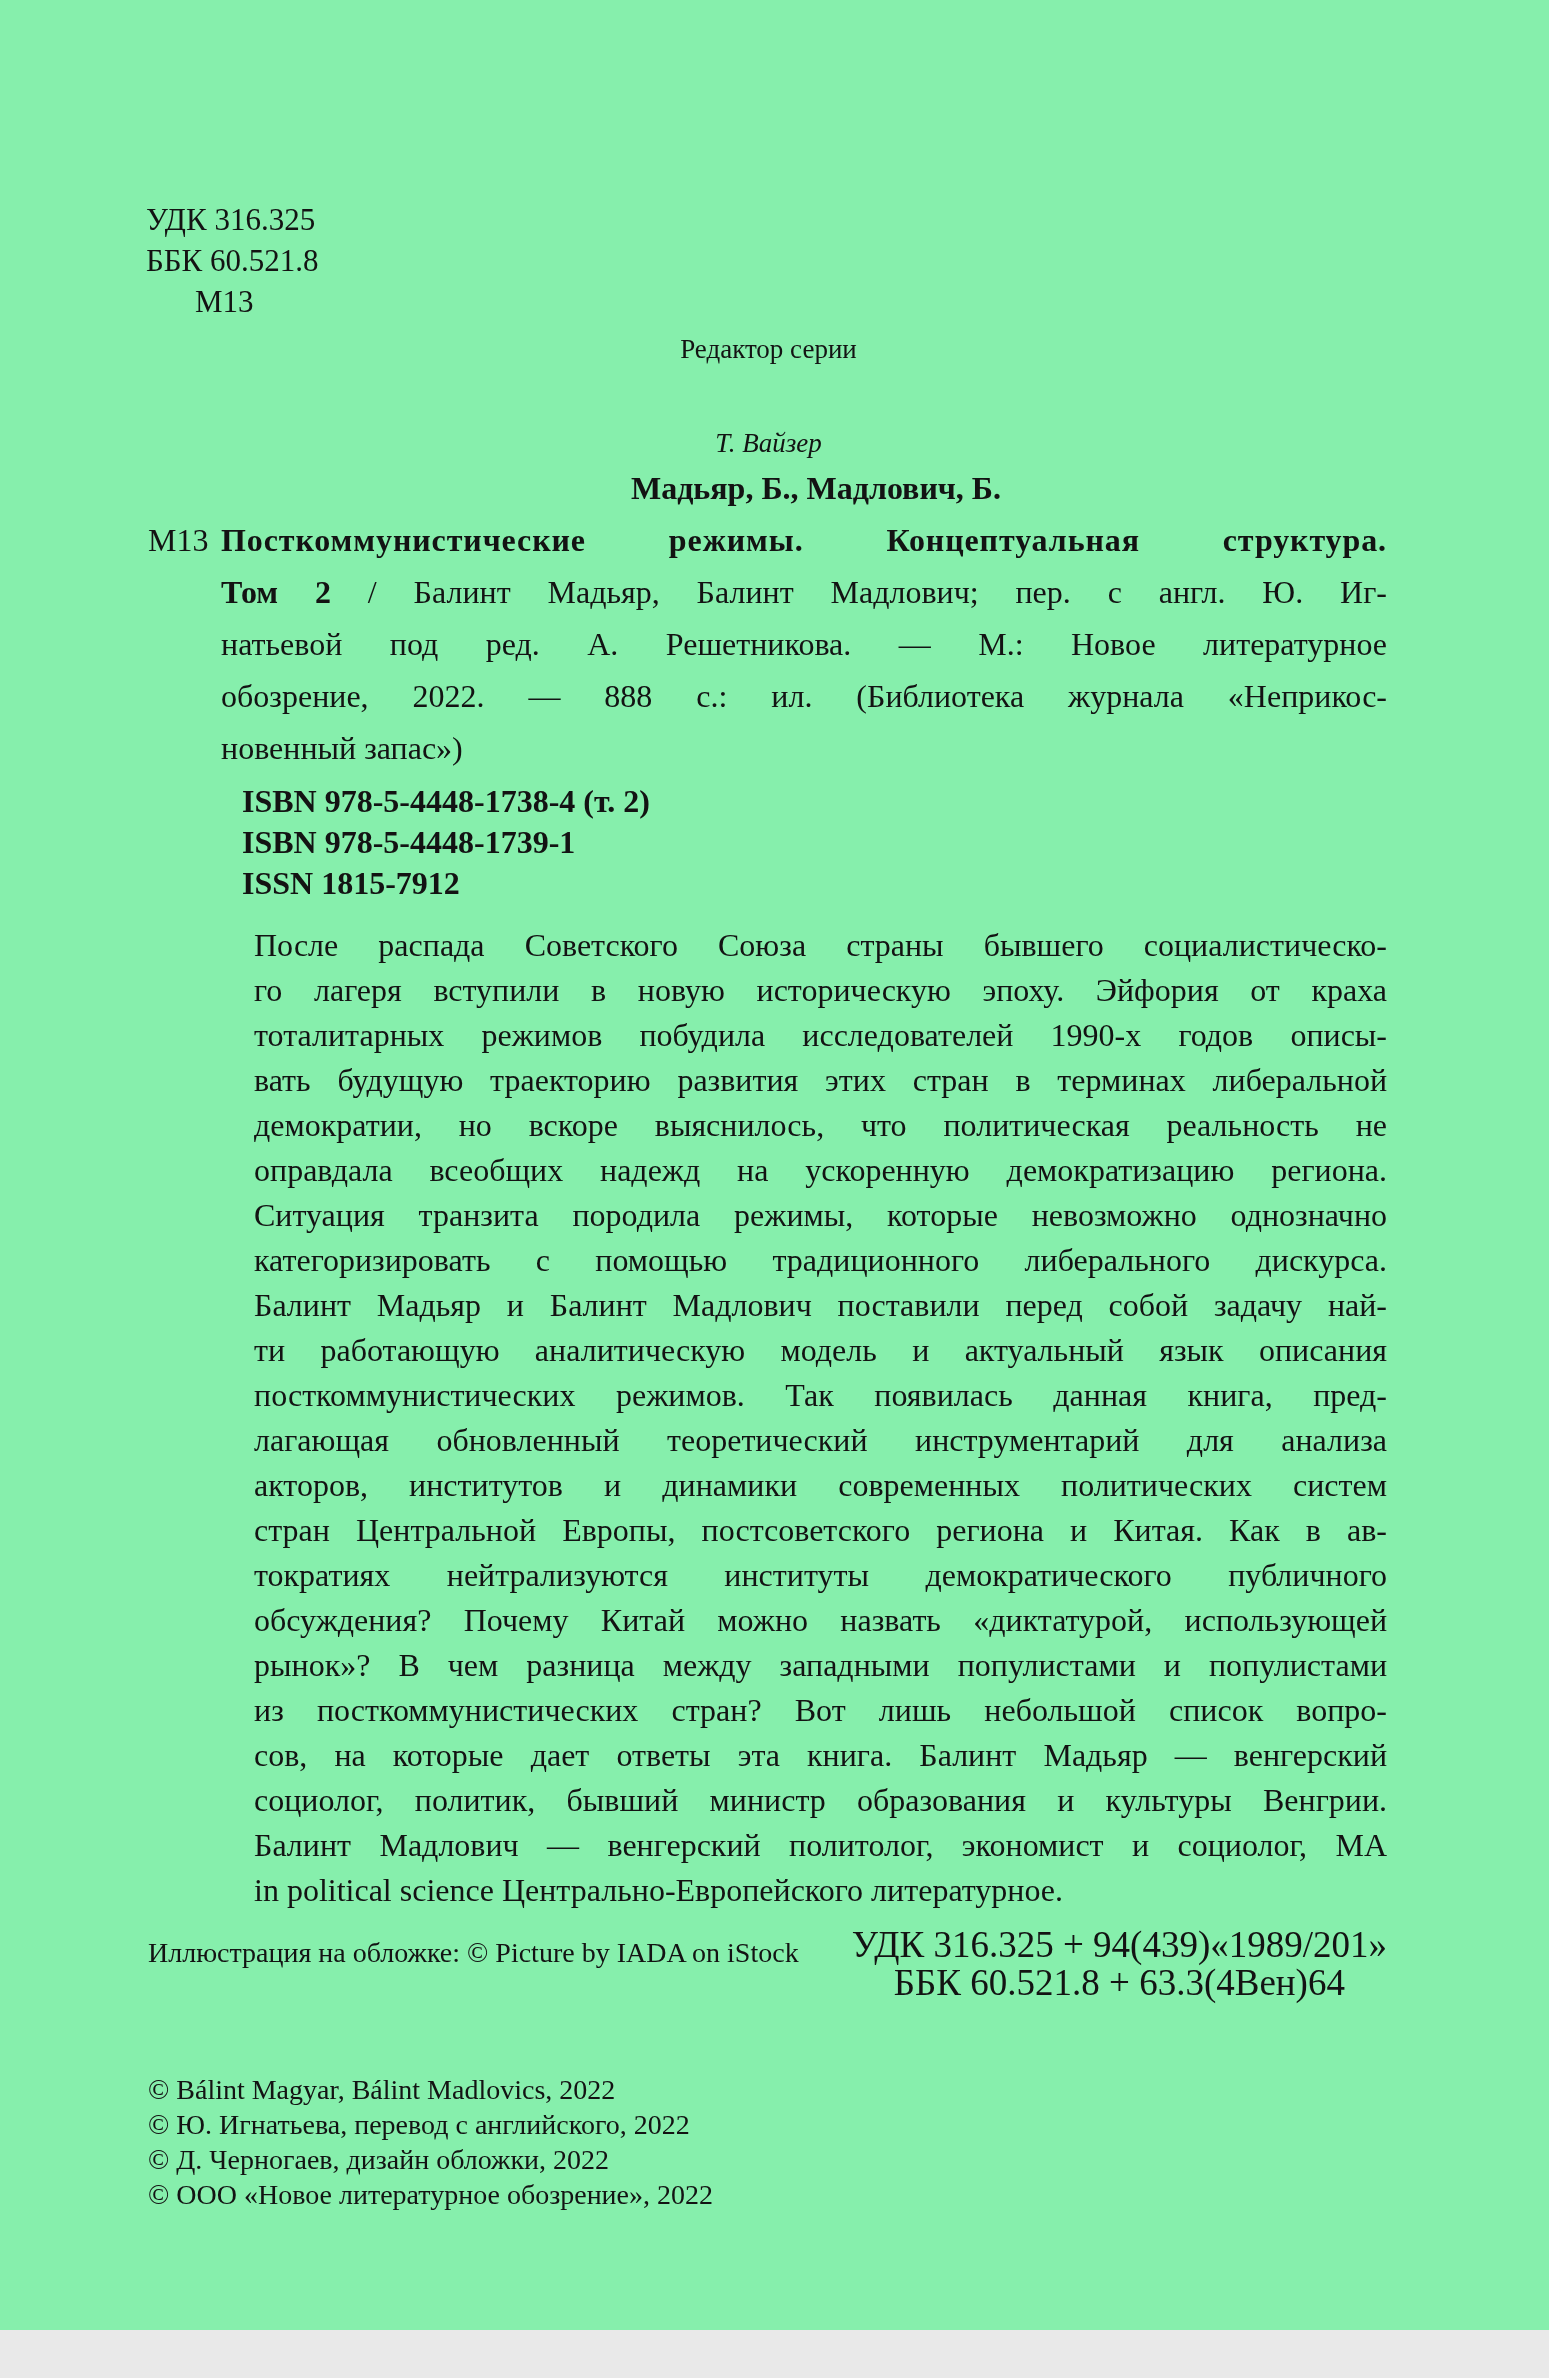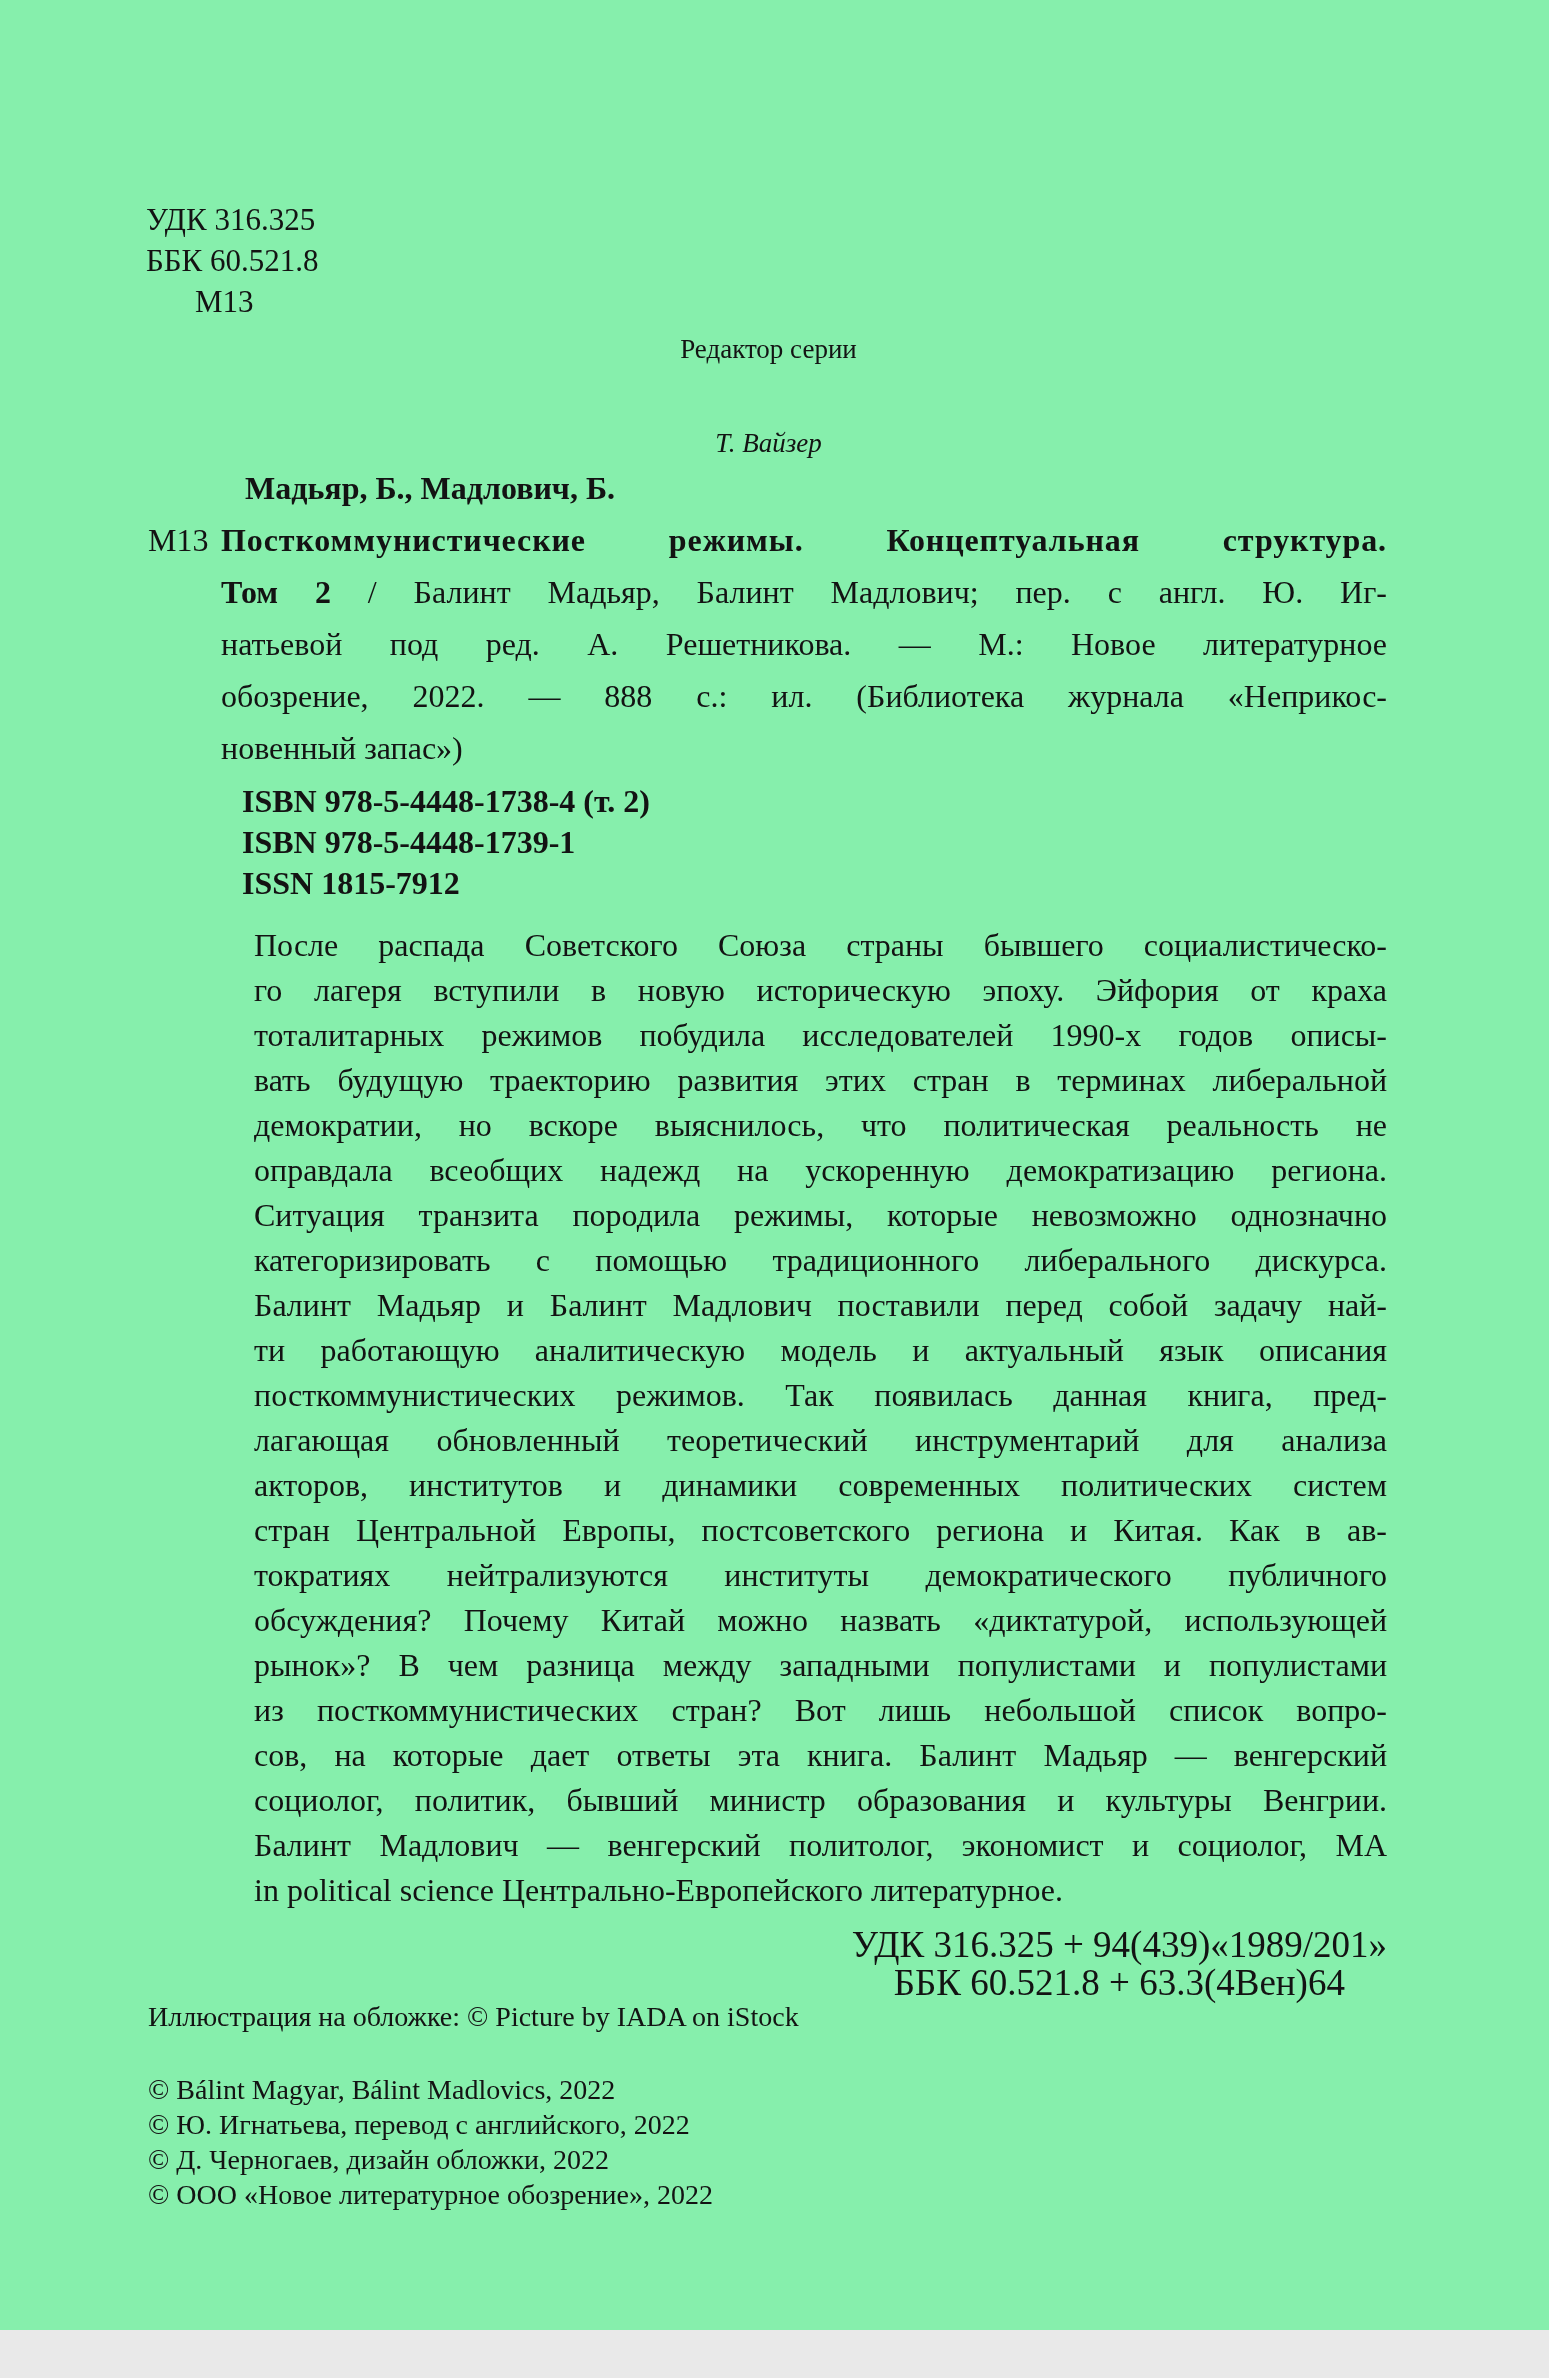--- a/index.html
+++ b/index.html
@@ -7,21 +7,21 @@
   #page {
     position: relative;
     width: 1550px;
     height: 2330px;
     margin: 0 auto;
     background: #86efac;
     color: #131313;
     font-family: "Liberation Serif", "DejaVu Serif", serif;
     overflow: hidden;
   }
-  .b  { font-weight: bold; }
+  .b  { font-weight: bold; text-align: center; }
   .it { font-style: italic; margin-top: 48px; }
   .j  { text-align: justify; text-align-last: justify; }
 
   
   .top-codes { position: absolute; left: 146px; top: 199px; font-size: 31px; line-height: 41px; white-space: nowrap; }
   .top-codes .m13 { padding-left: 49px; }
 
   
   .series { position: absolute; left: 150px; top: 326px; width: 1237px; text-align: center; font-size: 27px; line-height: 46px; }
 
@@ -37,21 +37,21 @@
 
   
   .annot { position: absolute; left: 238px; top: 923px; width: 1149px; font-size: 32px; line-height: 45px; }
   .annot .al { text-align: justify; text-align-last: justify; margin-left: 16px; }
   .annot .al:last-child { text-align-last: left; }
 
   
   .cls-br { position: absolute; right: 163px; top: 1926px; text-align: center; font-size: 37px; line-height: 38px; white-space: nowrap; }
 
   
-  .credit { position: absolute; left: 148px; top: 2000px; font-size: 28px; line-height: 34px; white-space: nowrap; }
+  .credit { position: absolute; left: 148px; top: 1936px; font-size: 28px; line-height: 34px; white-space: nowrap; }
 
   
   .copyrights { position: absolute; left: 148px; top: 2072px; font-size: 28px; line-height: 35px; white-space: nowrap; }
 </style>
 </head>
 <body>
 
 <div id="page">
 
   <div class="top-codes">

